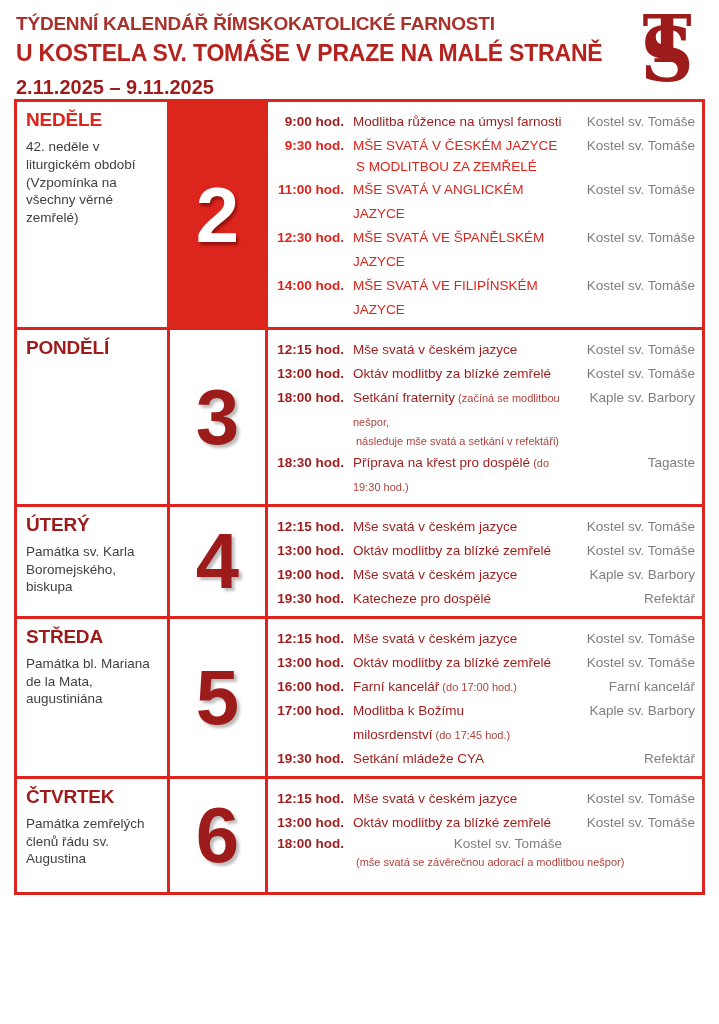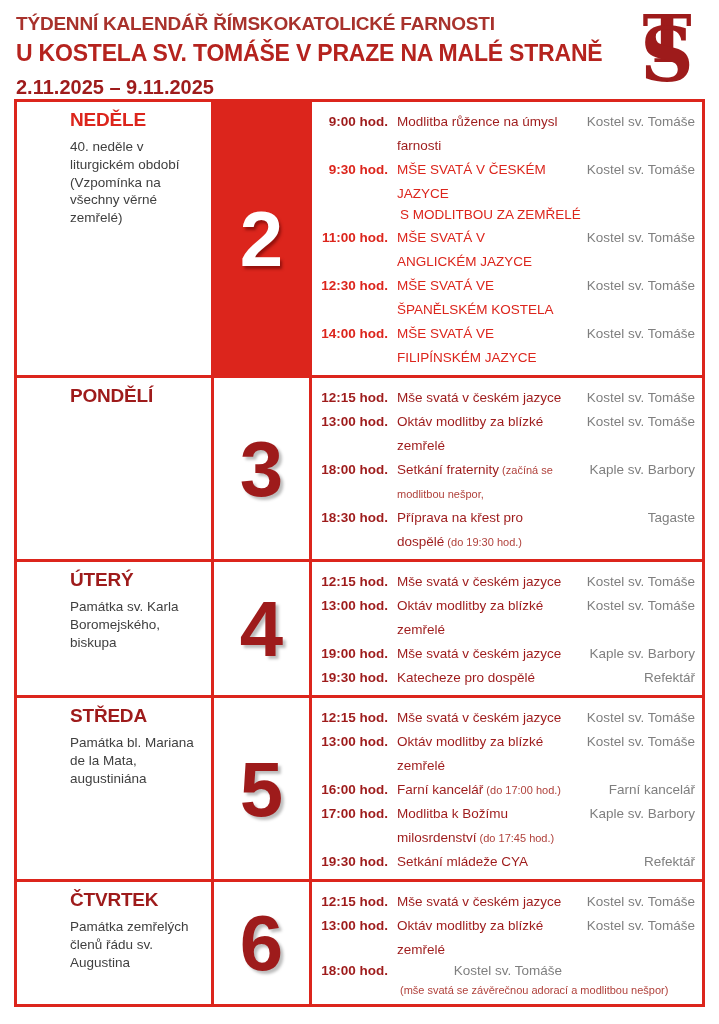--- a/index.html
+++ b/index.html
@@ -20,21 +20,21 @@
   .header{position:relative; height:99px; padding:13px 14px 0 16px;}
   .title1{font-size:19px; font-weight:bold; color:#A8322C; letter-spacing:-0.2px;}
   .title2{font-size:23px; font-weight:bold; color:#B5231E; margin-top:5px; letter-spacing:-0.2px;}
   .date-range{font-size:20px; font-weight:bold; color:#9E1B1B; margin-top:9px;}
   .logo{position:absolute; right:14px; top:8px; width:76px; height:96px;}
   .logo span{position:absolute; left:50%; font-family:"DejaVu Serif", serif; font-weight:bold; color:#9E1B1B;}
   .logo .t{top:-8px; transform:translateX(-50%); font-size:66px;}
   .logo .s{top:4px;  transform:translateX(-50%); font-size:74px;}
   
   .calendar{margin:0 14px; border:3px solid var(--bright);}
-  .day-row{display:grid; grid-template-columns:153px 98px 1fr; border-bottom:3px solid var(--bright);padding-left:44px;}
+  .day-row{display:grid; grid-template-columns:153px 98px 1fr; border-bottom:3px solid var(--bright);}
   .day-row:last-child{border-bottom:none;}
   .day-cell{display:flex; flex-direction:column; padding:7px 8px 8px 9px; border-right:3px solid var(--bright);}
   .day-name{font-size:19px; font-weight:bold; color:var(--dark); letter-spacing:-0.2px;}
   .sunday .day-name{color:var(--bright);}
   .day-subtitle{font-size:13.5px; color:var(--sub); line-height:1.32; margin-top:7px;}
   .num-cell{display:flex; align-items:center; justify-content:center; border-right:3px solid var(--bright);}
   .day-number{font-size:78px; font-weight:bold; line-height:1; color:var(--dark); text-shadow:3px 3px 3px #BDBDBD;}
   .sunday .num-cell{background:var(--bright);}
   .sunday .day-number{color:#fff; text-shadow:2px 3px 3px rgba(90,0,0,0.55);}
   
@@ -59,21 +59,21 @@
   <div class="logo">
     <span class="t">T</span>
     <span class="s">S</span>
   </div>
 </div>
 
 <div class="calendar">
     <div class="day-row sunday" style="min-height: 112px;">
     <div class="day-cell">
       <div class="day-name">NEDĚLE</div>
-      <div class="day-subtitle">40. neděle v liturgickém období (Vzpomínka na všechny věrné zemřelé)</div>
+      <div class="day-subtitle">42. neděle v liturgickém období (Vzpomínka na všechny věrné zemřelé)</div>
 
     </div>
     <div class="num-cell">
       <div class="day-number">2</div>
     </div>
     <div class="event-list">
         <div class="event-line">
     <span class="ev-time">9:00 hod.</span>
     <span class="ev-text"><span class="ev-title">Modlitba růžence na úmysl farnosti</span></span>
     <span class="ev-loc">Kostel sv. Tomáše</span>
@@ -87,21 +87,21 @@
     <span class="cont-spacer"></span>
     <span class="ev-title em">S MODLITBOU ZA ZEMŘELÉ</span>
   </div>
         <div class="event-line">
     <span class="ev-time em">11:00 hod.</span>
     <span class="ev-text"><span class="ev-title em">MŠE SVATÁ V ANGLICKÉM JAZYCE</span></span>
     <span class="ev-loc">Kostel sv. Tomáše</span>
   </div>
         <div class="event-line">
     <span class="ev-time em">12:30 hod.</span>
-    <span class="ev-text"><span class="ev-title em">MŠE SVATÁ VE ŠPANĚLSKÉM KOSTELA</span></span>
+    <span class="ev-text"><span class="ev-title em">MŠE SVATÁ VE ŠPANĚLSKÉM JAZYCE</span></span>
     <span class="ev-loc">Kostel sv. Tomáše</span>
   </div>
         <div class="event-line">
     <span class="ev-time em">14:00 hod.</span>
     <span class="ev-text"><span class="ev-title em">MŠE SVATÁ VE FILIPÍNSKÉM JAZYCE</span></span>
     <span class="ev-loc">Kostel sv. Tomáše</span>
   </div>
       </div>
   </div>
     <div class="day-row" style="min-height: 112px;">
@@ -121,20 +121,24 @@
         <div class="event-line">
     <span class="ev-time">13:00 hod.</span>
     <span class="ev-text"><span class="ev-title">Oktáv modlitby za blízké zemřelé</span></span>
     <span class="ev-loc">Kostel sv. Tomáše</span>
   </div>
         <div class="event-line">
     <span class="ev-time">18:00 hod.</span>
     <span class="ev-text"><span class="ev-title">Setkání fraternity</span><span class="ev-note">&nbsp;(začíná se modlitbou nešpor,</span></span>
     <span class="ev-loc">Kaple sv. Barbory</span>
   </div>
+        <div class="cont-line">
+    <span class="cont-spacer"></span>
+    <span class="ev-note">následuje mše svatá a setkání v refektáři)</span>
+  </div>
         <div class="event-line">
     <span class="ev-time">18:30 hod.</span>
     <span class="ev-text"><span class="ev-title">Příprava na křest pro dospělé</span><span class="ev-note">&nbsp;(do 19:30 hod.)</span></span>
     <span class="ev-loc">Tagaste</span>
   </div>
       </div>
   </div>
     <div class="day-row" style="min-height: 106px;">
     <div class="day-cell">
       <div class="day-name">ÚTERÝ</div>

